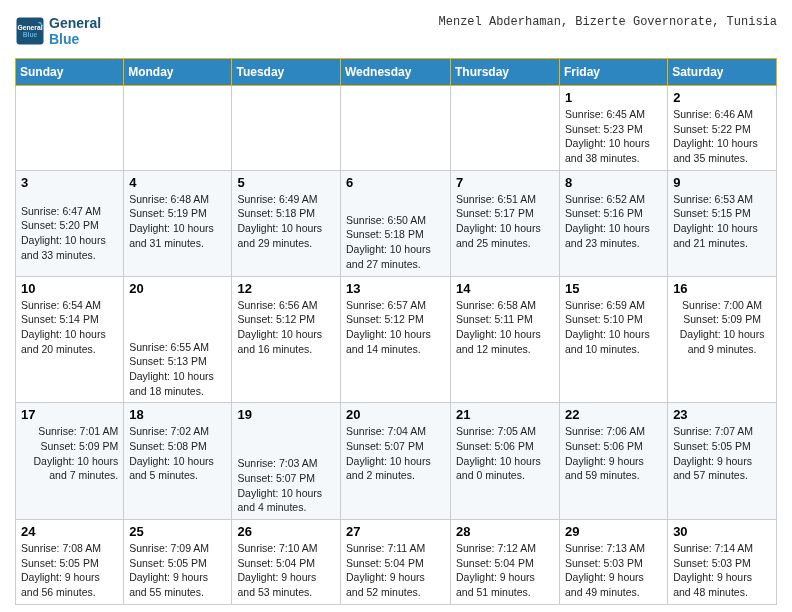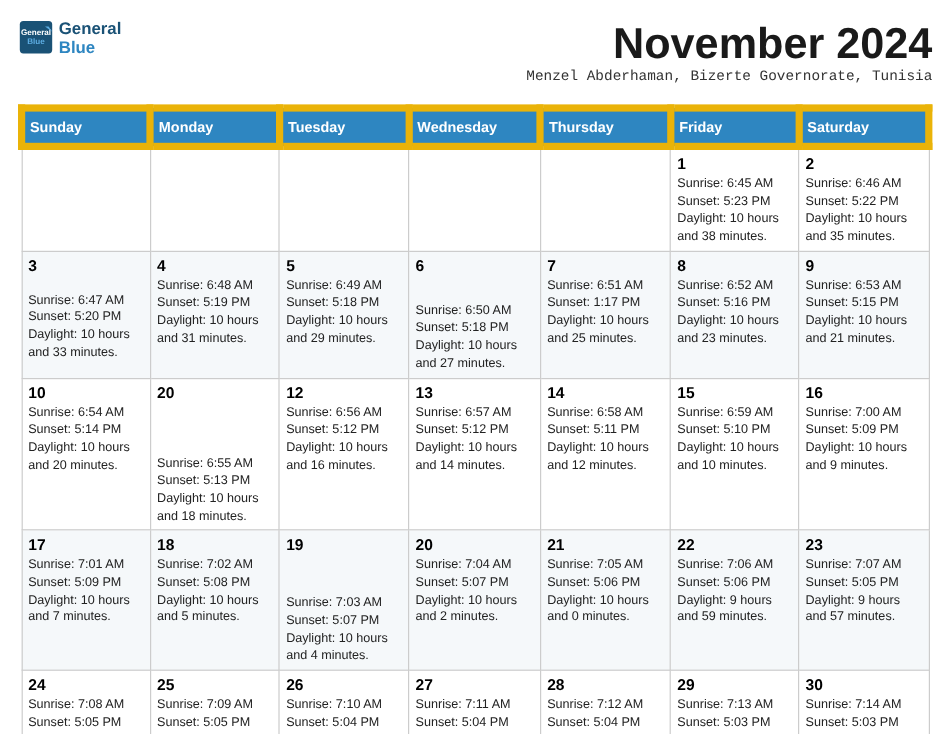--- a/index.html
+++ b/index.html
@@ -40,21 +40,21 @@
       border-collapse: collapse;
       font-size: 11px;
     }
     .calendar-table thead tr th {
       background-color: #2e86c1;
       color: white;
       padding: 6px 4px;
       text-align: left;
       font-size: 12px;
       font-weight: bold;
-      border: 6px solid #eab308;
+      border: 1px solid #eab308;
     }
     .calendar-table tbody tr td {
       border: 1px solid #ccc;
       vertical-align: top;
       padding: 4px 5px;
       width: 113px;
       min-height: 80px;
       background: #fff;
     }
     .calendar-table tbody tr:nth-child(even) td {
@@ -91,21 +91,20 @@
       <text x="20" y="18" text-anchor="middle" fill="white" font-size="9" font-weight="bold" font-family="Arial">General</text>
       <text x="20" y="28" text-anchor="middle" fill="#5dade2" font-size="9" font-weight="bold" font-family="Arial">Blue</text>
       <polygon points="30,8 38,14 34,8" fill="#5dade2"></polygon>
     </svg>
     <div>
       <div style="font-size:14px;font-weight:bold;color:#1a5276;">General</div>
       <div style="font-size:14px;font-weight:bold;color:#2e86c1;">Blue</div>
     </div>
   </div>
   <div class="title-section">
-    <div class="month-title">November 2024</div>
     <div class="subtitle">Menzel Abderhaman, Bizerte Governorate, Tunisia</div>
   </div>
 </div>
 
 <table class="calendar-table">
   <thead>
     <tr id="header-row">
     <th>Sunday</th>
         <th>Monday</th>
         <th>Tuesday</th>
@@ -156,21 +155,21 @@
         </td>
         <td>
           <span class="day-number">6</span>
           <div class="day-info" style="white-space: pre-line; margin-top: 23px;">Sunrise: 6:50 AM
 Sunset: 5:18 PM
 Daylight: 10 hours and 27 minutes.</div>
         </td>
         <td>
           <span class="day-number">7</span>
           <div class="day-info" style="white-space: pre-line;">Sunrise: 6:51 AM
-Sunset: 1:17 PM
+Sunset: 5:17 PM
 Daylight: 10 hours and 25 minutes.</div>
         </td>
         <td>
           <span class="day-number">8</span>
           <div class="day-info" style="white-space: pre-line;">Sunrise: 6:52 AM
 Sunset: 5:16 PM
 Daylight: 10 hours and 23 minutes.</div>
         </td>
         <td>
           <span class="day-number">9</span>
@@ -211,29 +210,29 @@
 Daylight: 10 hours and 12 minutes.</div>
         </td>
         <td>
           <span class="day-number">15</span>
           <div class="day-info" style="white-space: pre-line;">Sunrise: 6:59 AM
 Sunset: 5:10 PM
 Daylight: 10 hours and 10 minutes.</div>
         </td>
         <td>
           <span class="day-number">16</span>
-          <div class="day-info" style="white-space: pre-line;">Sunrise: 7:00 AM
+          <div class="day-info" style="white-space: pre-line; text-align: center;">Sunrise: 7:00 AM
 Sunset: 5:09 PM
 Daylight: 10 hours and 9 minutes.</div>
         </td>
       </tr>
       <tr>
         <td>
           <span class="day-number">17</span>
-          <div class="day-info" style="white-space: pre-line;">Sunrise: 7:01 AM
+          <div class="day-info" style="white-space: pre-line; text-align: right;">Sunrise: 7:01 AM
 Sunset: 5:09 PM
 Daylight: 10 hours and 7 minutes.</div>
         </td>
         <td>
           <span class="day-number">18</span>
           <div class="day-info" style="white-space: pre-line;">Sunrise: 7:02 AM
 Sunset: 5:08 PM
 Daylight: 10 hours and 5 minutes.</div>
         </td>
         <td>

